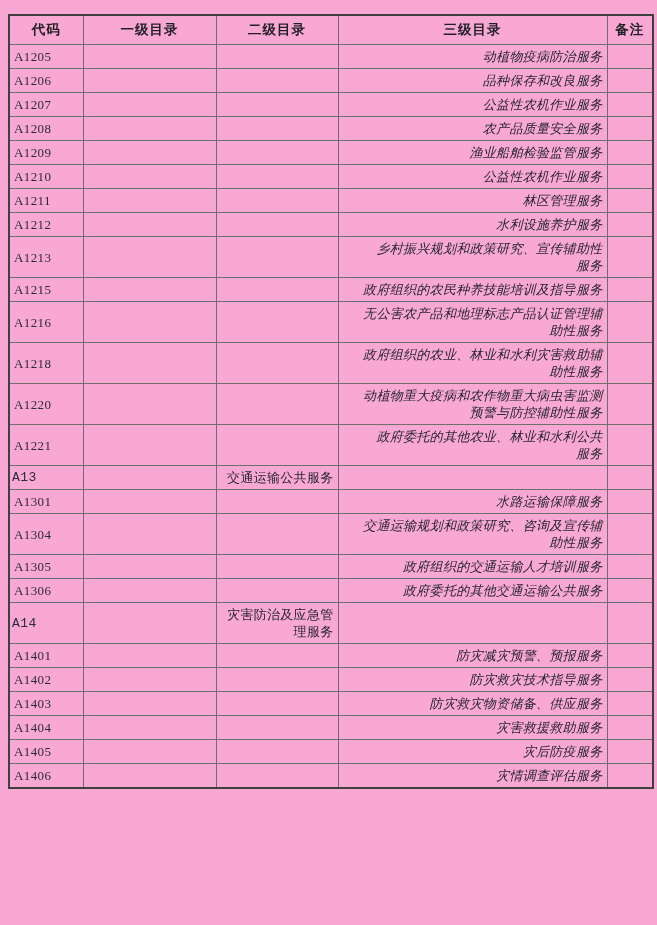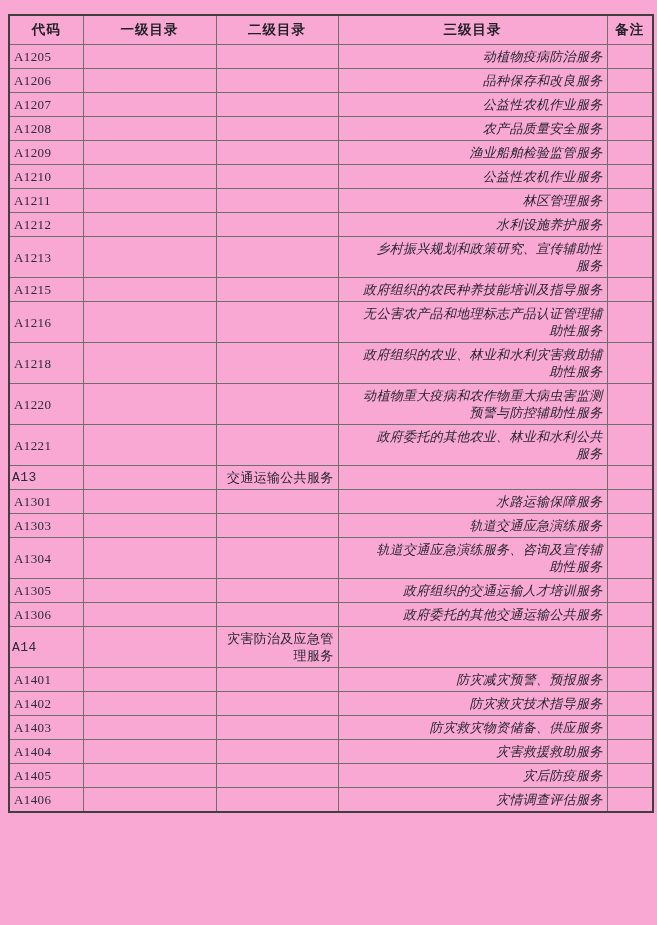--- a/index.html
+++ b/index.html
@@ -222,33 +222,26 @@
 
         <tr>
           <td class="code">A1301</td>
           <td class="l1"></td>
           <td class="l2"></td>
           <td class="l3">水路运输保障服务</td>
           <td class="remark"></td>
         </tr>
 
 
-        <tr>
-          <td class="code">A1303</td>
-          <td class="l1"></td>
-          <td class="l2"></td>
-          <td class="l3">轨道交通应急演练服务</td>
-          <td class="remark"></td>
-        </tr>
 
         <tr>
           <td class="code">A1304</td>
           <td class="l1"></td>
           <td class="l2"></td>
-          <td class="l3">轨道交通应急演练服务、咨询及宣传辅
+          <td class="l3">交通运输规划和政策研究、咨询及宣传辅
 助性服务</td>
           <td class="remark"></td>
         </tr>
 
         <tr>
           <td class="code">A1305</td>
           <td class="l1"></td>
           <td class="l2"></td>
           <td class="l3">政府组织的交通运输人才培训服务</td>
           <td class="remark"></td>

